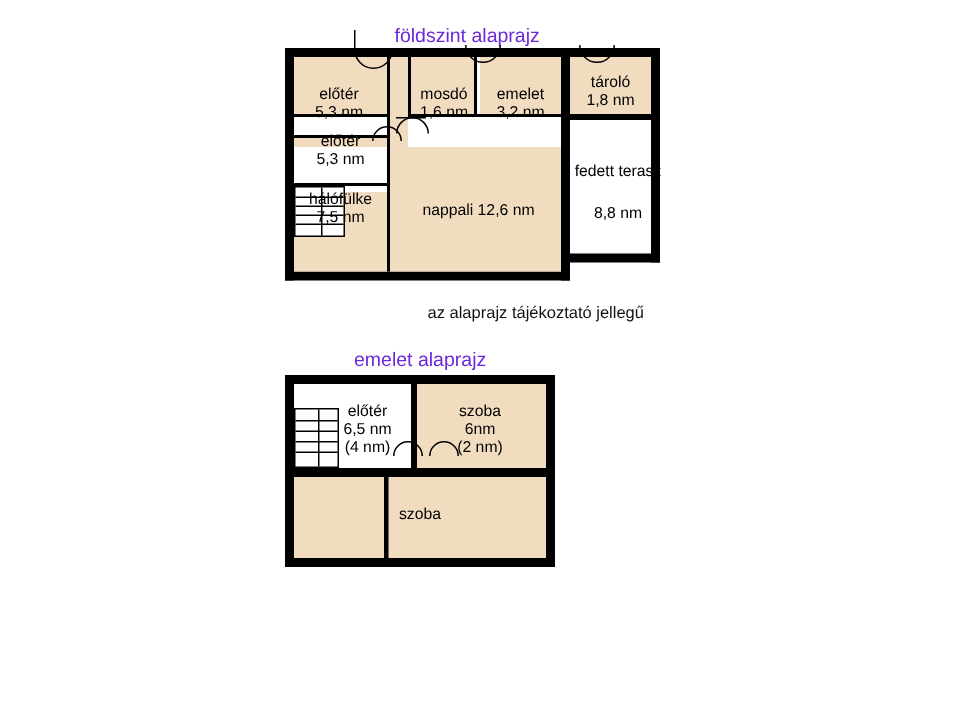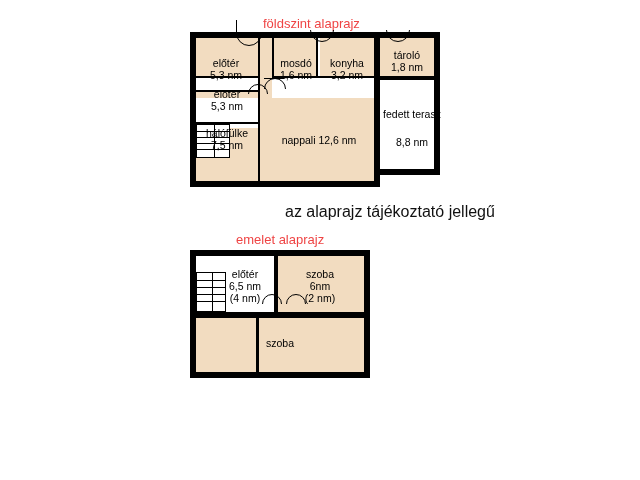--- a/index.html
+++ b/index.html
@@ -18,25 +18,25 @@
   .stage {
     position: absolute;
     left: 0; top: 0;
     width: 640px; height: 480px;
   }
   .abs { position: absolute; }
 
   
   .title {
     font-size: 13px;
-    color: #ef4444;
+    color: #6d28d9;
     white-space: nowrap;
   }
   .note {
-    font-size: 16px;
+    font-size: 11px;
     color: #111111;
     white-space: nowrap;
   }
 
   
   .plan {
     position: absolute;
     background: #ffffff;
   }
   .wall {
@@ -158,21 +158,21 @@
     <div class="label" style="left:8px; top:56px; width:58px;">előtér</div>
     <div class="label" style="left:8px; top:68px; width:58px;">5,3 nm</div>
   </div>
 
   <div class="label abs" style="left:197px; top:57px; width:58px;">előtér</div>
   <div class="label abs" style="left:197px; top:69px; width:58px;">5,3 nm</div>
 
   <div class="label abs" style="left:272px; top:57px; width:48px;">mosdó</div>
   <div class="label abs" style="left:272px; top:69px; width:48px;">1,6 nm</div>
 
-  <div class="label abs" style="left:320px; top:57px; width:54px;">konyha</div>
+  <div class="label abs" style="left:320px; top:57px; width:54px;">emelet</div>
   <div class="label abs" style="left:320px; top:69px; width:54px;">3,2 nm</div>
 
   <div class="label abs" style="left:380px; top:49px; width:54px;">tároló</div>
   <div class="label abs" style="left:380px; top:61px; width:54px;">1,8 nm</div>
 
   <div class="label abs" style="left:196px; top:127px; width:62px;">hálófülke</div>
   <div class="label abs" style="left:196px; top:139px; width:62px;">7,5 nm</div>
 
   <div class="label abs" style="left:262px; top:134px; width:114px;">nappali 12,6 nm</div>
 

